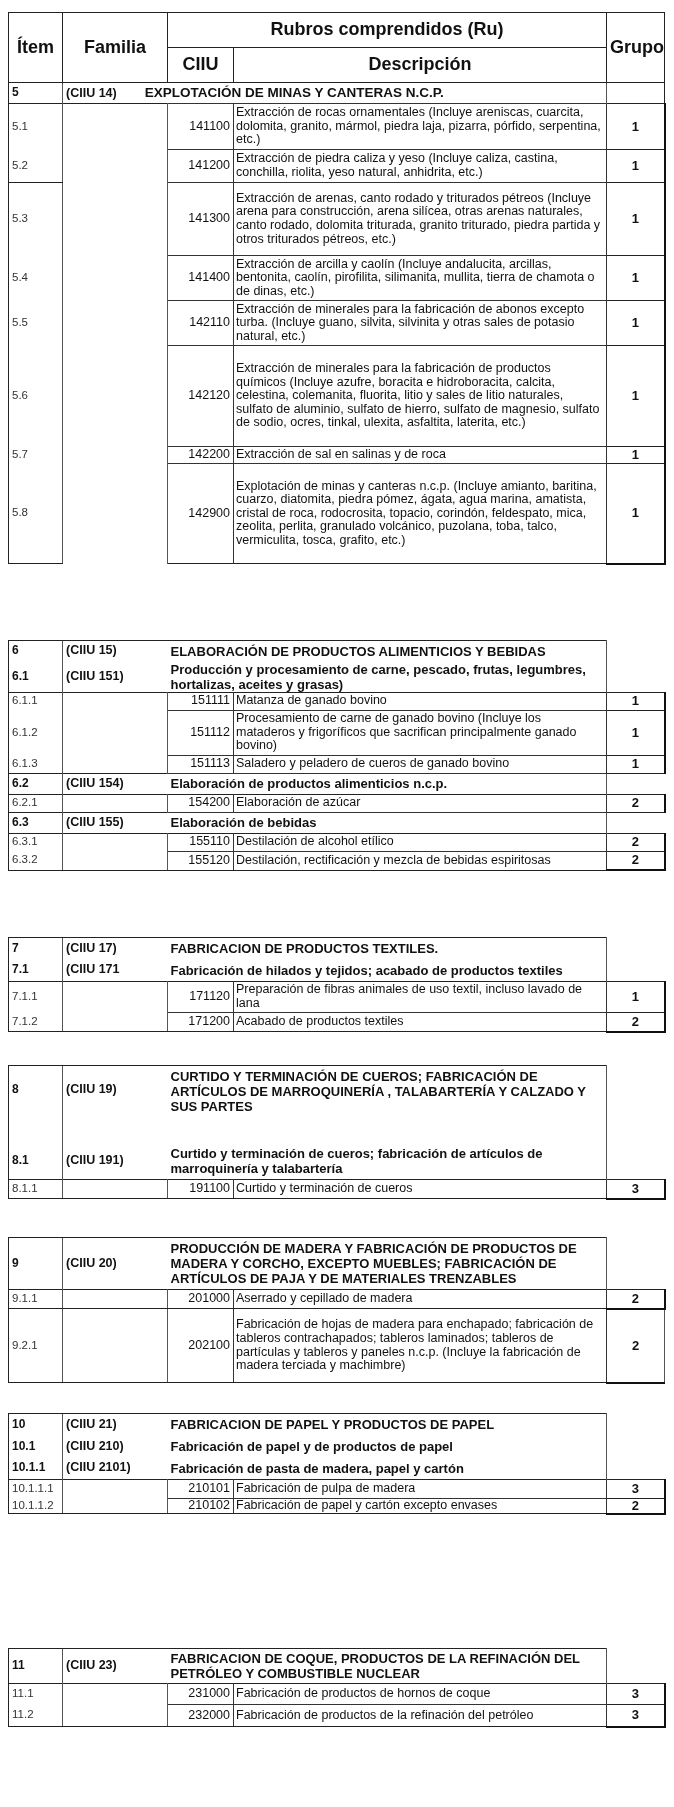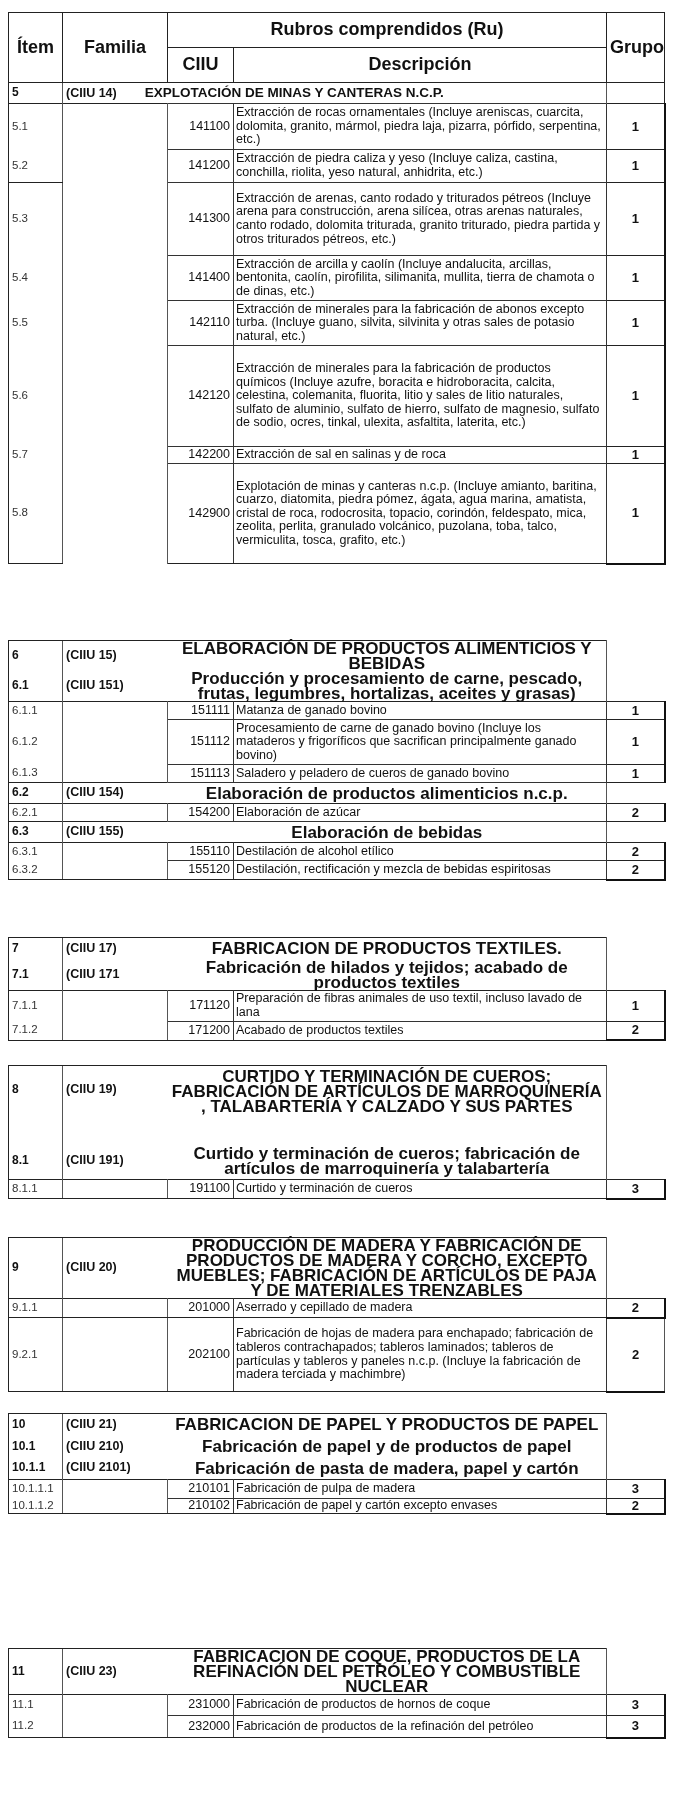--- a/index.html
+++ b/index.html
@@ -13,21 +13,21 @@
   col.c-desc { width: 373px; }
   col.c-grp { width: 58px; }
   .hdr th { font-weight: bold; font-size: 18px; border: 1.5px solid #222; text-align: center; }
   .item { font-size: 11.5px; color: #333; border-left: 1.5px solid #222; border-right: 1px solid #555; }
   .fam { border-right: 1px solid #555; }
   .ciiu { text-align: right; font-size: 12.5px; border: 1px solid #333; border-left: 1px solid #555; }
   .desc { font-size: 12.5px; border: 1px solid #333; padding-left: 2px; }
   .grp { text-align: center; font-weight: bold; font-size: 13px; border: 1.5px solid #222; border-right: 2px solid #111; }
   .head-row td.hitem { border-left: 1.5px solid #222; font-weight: bold; font-size: 12px; }
   .head-row td.hfam { border-left: 1px solid #555; font-weight: bold; font-size: 12.5px; white-space: nowrap; }
-  .head-row td.htitle { font-weight: bold; font-size: 17px; line-height: 15px; text-align: center; }
+  .head-row td.htitle { font-weight: bold; font-size: 13px; line-height: 15px; }
   .head-row td.hgrp { border-left: 1px solid #555; }
   .boxed-top td.hitem, .boxed-top td.hfam, .boxed-top td.htitle { border-top: 1.5px solid #222; }
   .box-right { border-right: 1px solid #555; }
   .last-row td.item, .last-row td.fam { border-bottom: 1.5px solid #222; }
   .last-row td.ciiu, .last-row td.desc { border-bottom: 1.5px solid #222; }
   .last-row td.grp { border-bottom: 2px solid #111; }
   .nogrp { border: none !important; }
 </style>
 </head>
 <body>

